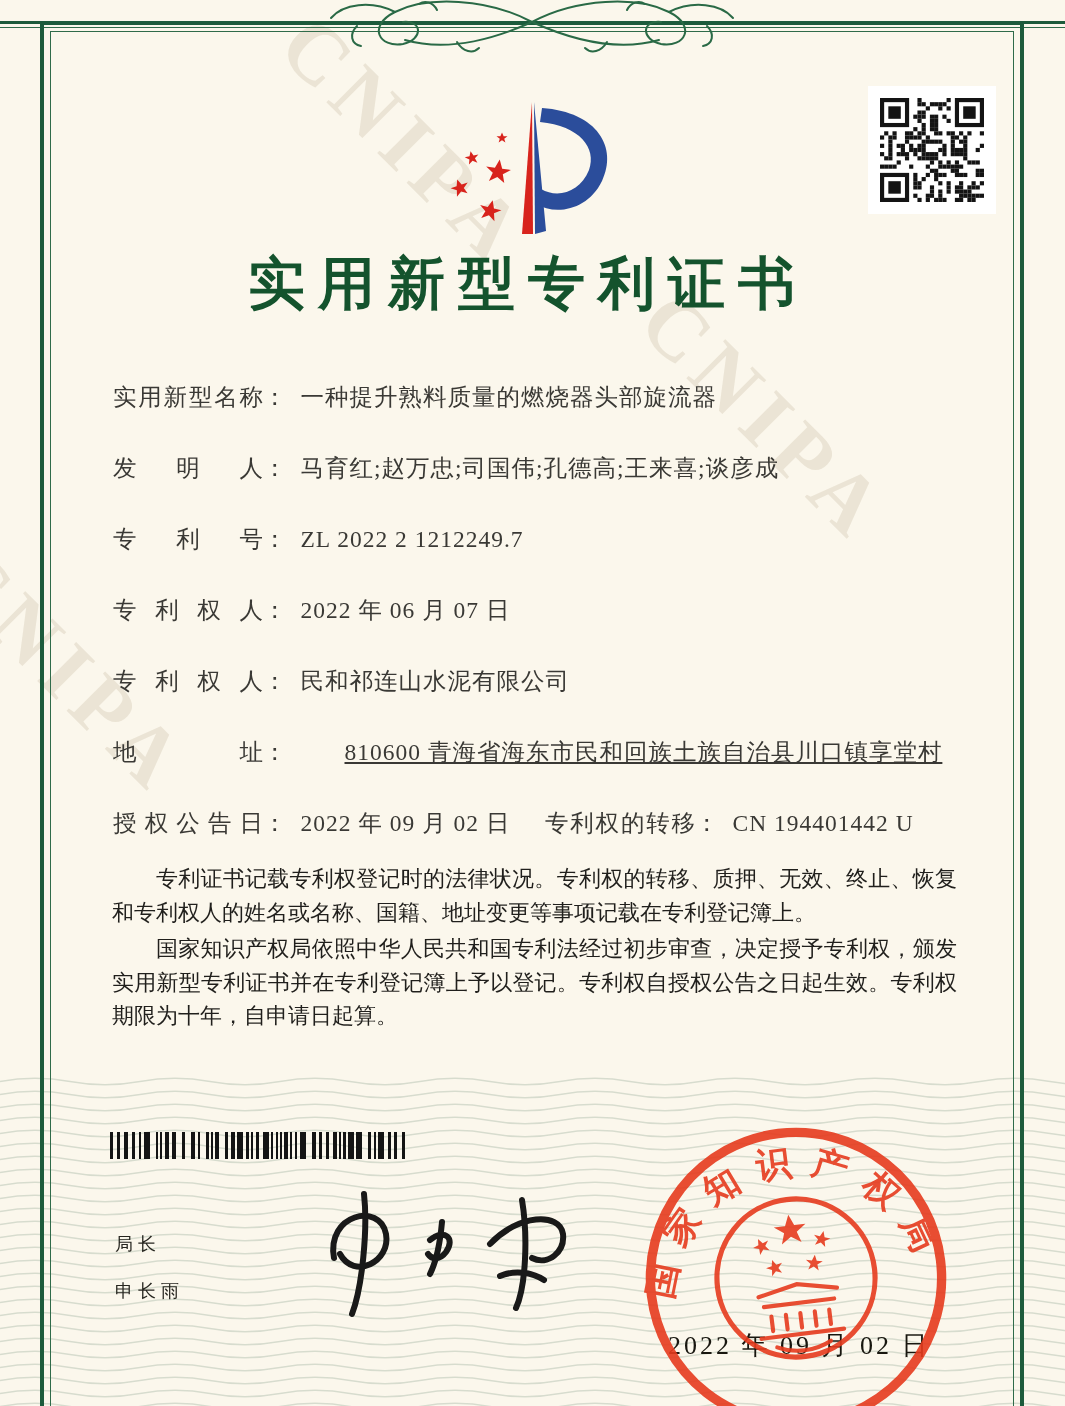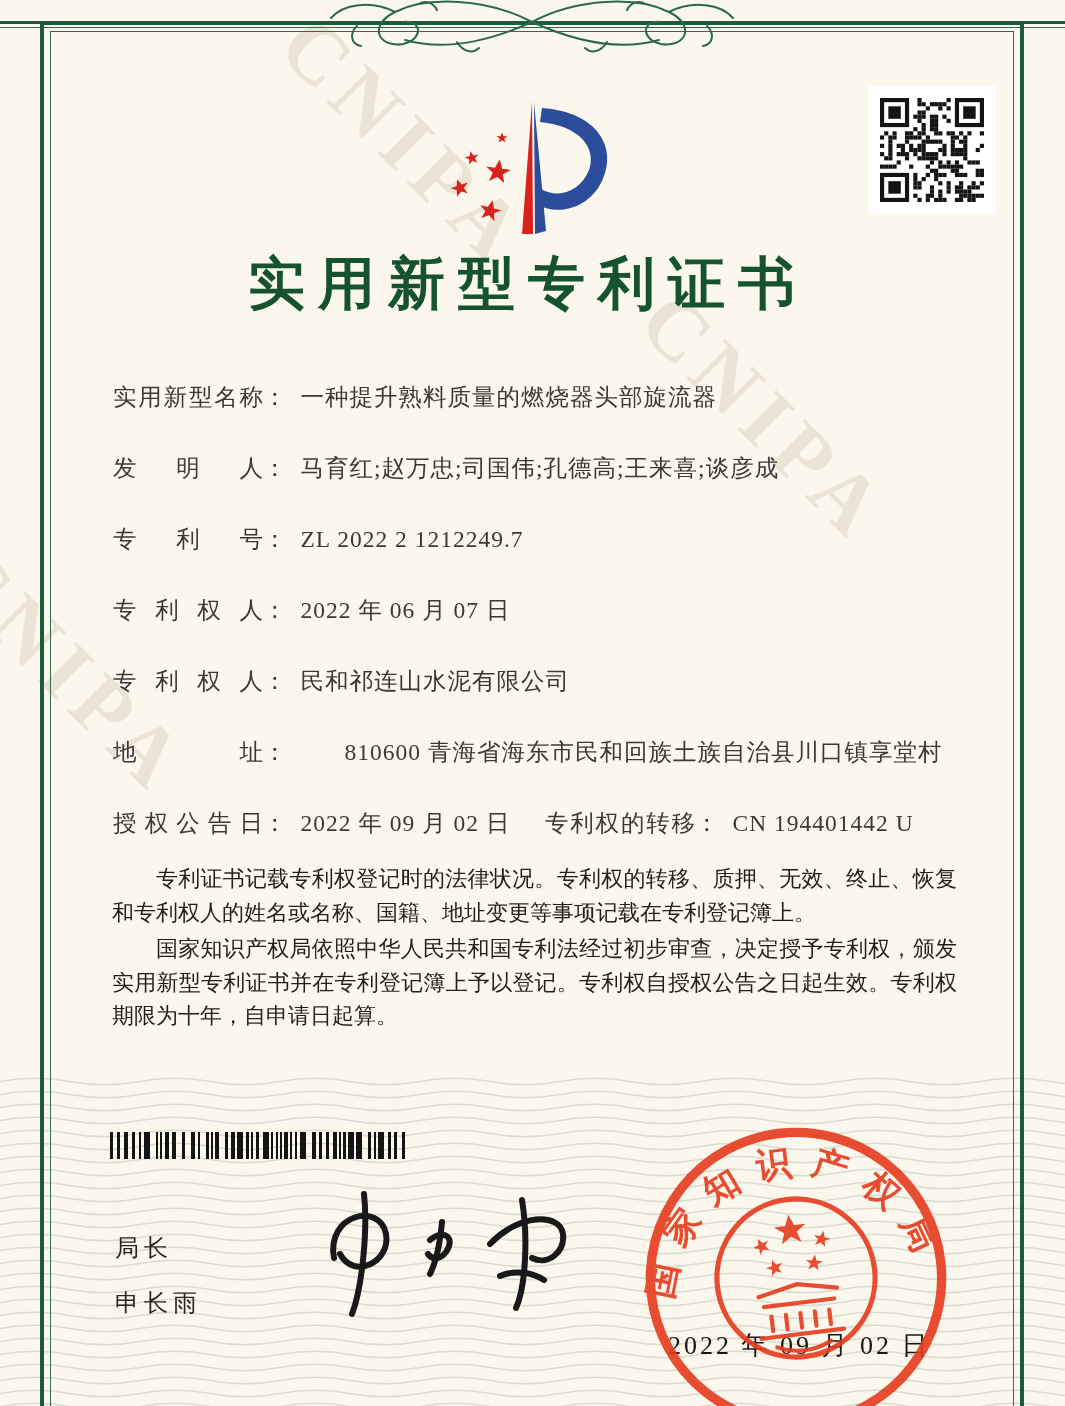--- a/index.html
+++ b/index.html
@@ -33,29 +33,29 @@
       background:#fff; z-index:3; display:flex; align-items:center; justify-content:center;}
   .title{position:absolute; left:40px; top:246px; width:976px; text-align:center; z-index:3;
       font-size:57px; font-weight:bold; letter-spacing:13px; color:#14532d;}
   
   .fields{position:absolute; left:113px; top:381px; width:845px; z-index:3;
       font-size:23.5px; color:#3a3935;}
   .frow{position:relative; height:71px; line-height:32px;}
   .flabel{display:inline-block; width:150px; text-align:justify; text-align-last:justify; vertical-align:top;}
   .fcolon{display:inline-block; vertical-align:top;}
   .fvalue{display:inline-block; margin-left:14px; letter-spacing:1px; vertical-align:top; max-width:650px;}
-  .frow-addr .fvalue{margin-left:58px;}
+  .frow-addr .fvalue{margin-left:58px;text-decoration:underline;}
   .grant-no{position:absolute; left:432px; top:0;}
   
   .paras{position:absolute; left:112px; top:862px; width:845px; z-index:3;
       font-size:22px; line-height:33.5px; text-align:justify; color:#201f1c;}
   .paras p{margin:0 0 3px 0; text-indent:2em;}
   
   .barcode{position:absolute; left:110px; top:1132px; z-index:3;}
-  .director{position:absolute; left:115px; top:1232px; z-index:3; font-size:24px;
+  .director{position:absolute; left:115px; top:1232px; z-index:3; font-size:18px;
       letter-spacing:5px; color:#26251f; font-family:"Liberation Sans", sans-serif;}
   .director .name{margin-top:23px; display:block;}
   .signature{position:absolute; left:268px; top:1188px; z-index:3;}
   .seal{position:absolute; left:640px; top:1122px; z-index:5; opacity:.9;
       transform:rotate(-7deg);}
   .seal-date{position:absolute; left:668px; top:1328px; z-index:4; font-size:26px;
       letter-spacing:3px; color:#18160f;}
 </style>
 </head>
 <body>

